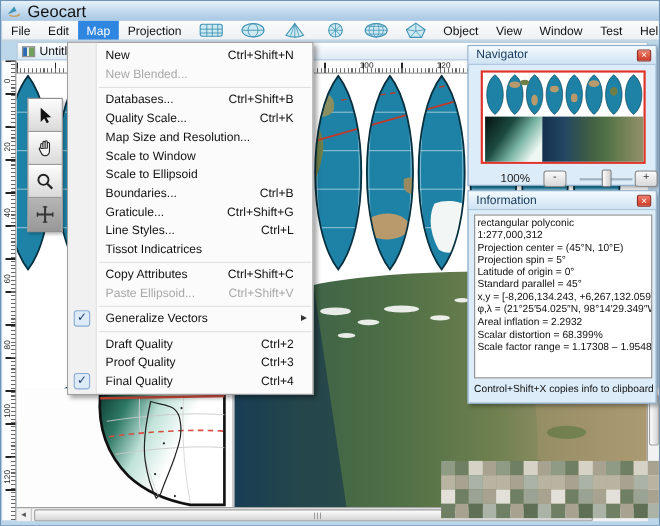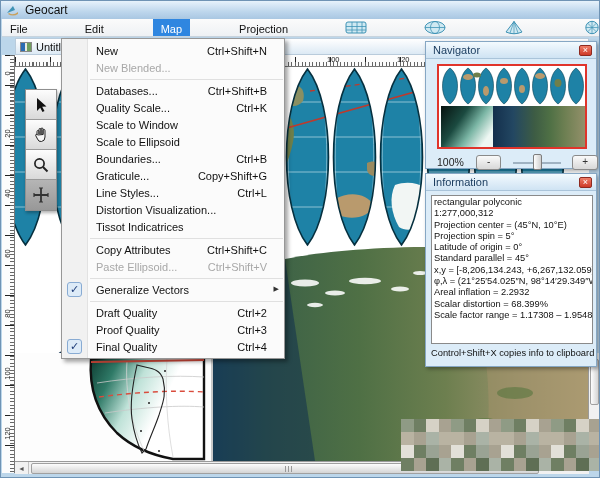--- a/index.html
+++ b/index.html
@@ -3,27 +3,27 @@
 <meta charset="utf-8">
 <style>
   * { margin:0; padding:0; box-sizing:border-box; }
   body { font-family:"Liberation Sans", sans-serif; background:#9ab7cf; }
   .app { position:relative; width:600px; height:478px; background:#bcd6ea; overflow:hidden;
          border:1px solid #6f93b4; }
 
   
   .titlebar { position:absolute; left:0; top:0; width:600px; height:18px;
     background:linear-gradient(#e7f2fb,#bdd6ec 60%,#a9c7e2); display:flex; align-items:center;
-    padding-left:5px; font-size:12px; color:#111; }
+    padding-left:5px; font-size:15px; color:#111; }
   .app-icon { width:14px; height:12px; margin-right:5px; }
 
   
   .menubar { position:absolute; left:1px; top:18px; width:598px; height:18px;
     background:linear-gradient(#fbfbfb,#eef1f4); border-bottom:1px solid #c8d4de;
-    display:flex; align-items:stretch; font-size:11px; color:#111;gap:41px; }
+    display:flex; align-items:stretch; font-size:11px; color:#111; }
   .menubar .mitem { padding:2px 8px 0 8px; display:flex; align-items:center; }
   .menubar .mitem.active { background:#2f86e0; color:#fff; }
   .menubar .micon { display:flex; align-items:center; padding:0 7px; }
 
   
   .doc-title { position:absolute; left:14px; top:37px; width:574px; height:17px;
     background:linear-gradient(#ffffff,#dcE9f4); border:1px solid #b9cbdb; display:flex;
     align-items:center; padding-left:4px; font-size:11px; color:#111; overflow:hidden; }
   .doc-icon { width:12px; height:10px; margin-right:4px;
     background:linear-gradient(90deg,#2b6cb3 35%,#e8eadf 35% 55%,#6f9e5d 55%); border:1px solid #888; }
@@ -105,21 +105,21 @@
   .navigator { top:40px; height:128px; }
   .nav-thumb { position:absolute; left:11px; top:22px; width:150px; height:85px; background:#fff;
     border:2px solid #e0342b; }
   .nav-gores { position:absolute; left:2px; top:1px; }
   .nav-dist { position:absolute; left:2px; top:40px; width:52px; height:41px;
     background:linear-gradient(125deg,#06120f,#1b4a40 35%,#7ab5a4 60%,#eef7f3 85%); }
   .nav-sat { position:absolute; left:54px; top:40px; width:92px; height:41px;
     background:linear-gradient(90deg,#132f4c,#234762 22%,#3d5c44 45%,#4f7045 62%,#6d7f52 78%,#93906a); }
   .nav-controls { position:absolute; left:0; top:112px; width:172px; height:16px; display:flex;
     align-items:center; font-size:10.5px; color:#222; }
-  .nav-zoom { margin-left:11px; }
+  .nav-zoom { margin-left:29px; }
   .nav-btn { width:26px; height:15px; background:linear-gradient(#fafafa,#d8d8d8);
     border:1px solid #8a8a8a; border-radius:3px; font-size:10px; line-height:12px; text-align:center;
     color:#333; }
   .nav-minus { margin-left:12px; }
   .nav-plus { margin-left:12px; }
   .nav-slider { position:relative; margin-left:12px; width:48px; height:16px; }
   .nav-slider .track { position:absolute; left:0; top:8px; width:48px; height:2px; background:#9fb2c2; }
   .nav-slider .sthumb { position:absolute; left:20px; top:0; width:9px; height:16px; border-radius:2px;
     background:linear-gradient(90deg,#fdfdfd,#cfcfcf); border:1px solid #7d7d7d; }
 
@@ -353,39 +353,39 @@
     <div class="msep"></div>
     <div class="mrow">
         <span>Databases...</span>
         <span class="sc">Ctrl+Shift+B</span>
       </div>
     <div class="mrow">
         <span>Quality Scale...</span>
         <span class="sc">Ctrl+K</span>
       </div>
     <div class="mrow">
+        <span>Map Size and Resolution...</span>
+      </div>
+    <div class="mrow">
         <span>Scale to Window</span>
       </div>
     <div class="mrow">
         <span>Scale to Ellipsoid</span>
       </div>
     <div class="mrow">
         <span>Boundaries...</span>
         <span class="sc">Ctrl+B</span>
       </div>
     <div class="mrow">
         <span>Graticule...</span>
-        <span class="sc">Copy+Shift+G</span>
+        <span class="sc">Ctrl+Shift+G</span>
       </div>
     <div class="mrow">
         <span>Line Styles...</span>
         <span class="sc">Ctrl+L</span>
-      </div>
-    <div class="mrow">
-        <span>Distortion Visualization...</span>
       </div>
     <div class="mrow">
         <span>Tissot Indicatrices</span>
       </div>
     <div class="msep"></div>
     <div class="mrow">
         <span>Copy Attributes</span>
         <span class="sc">Ctrl+Shift+C</span>
       </div>
     <div class="mrow disabled">

